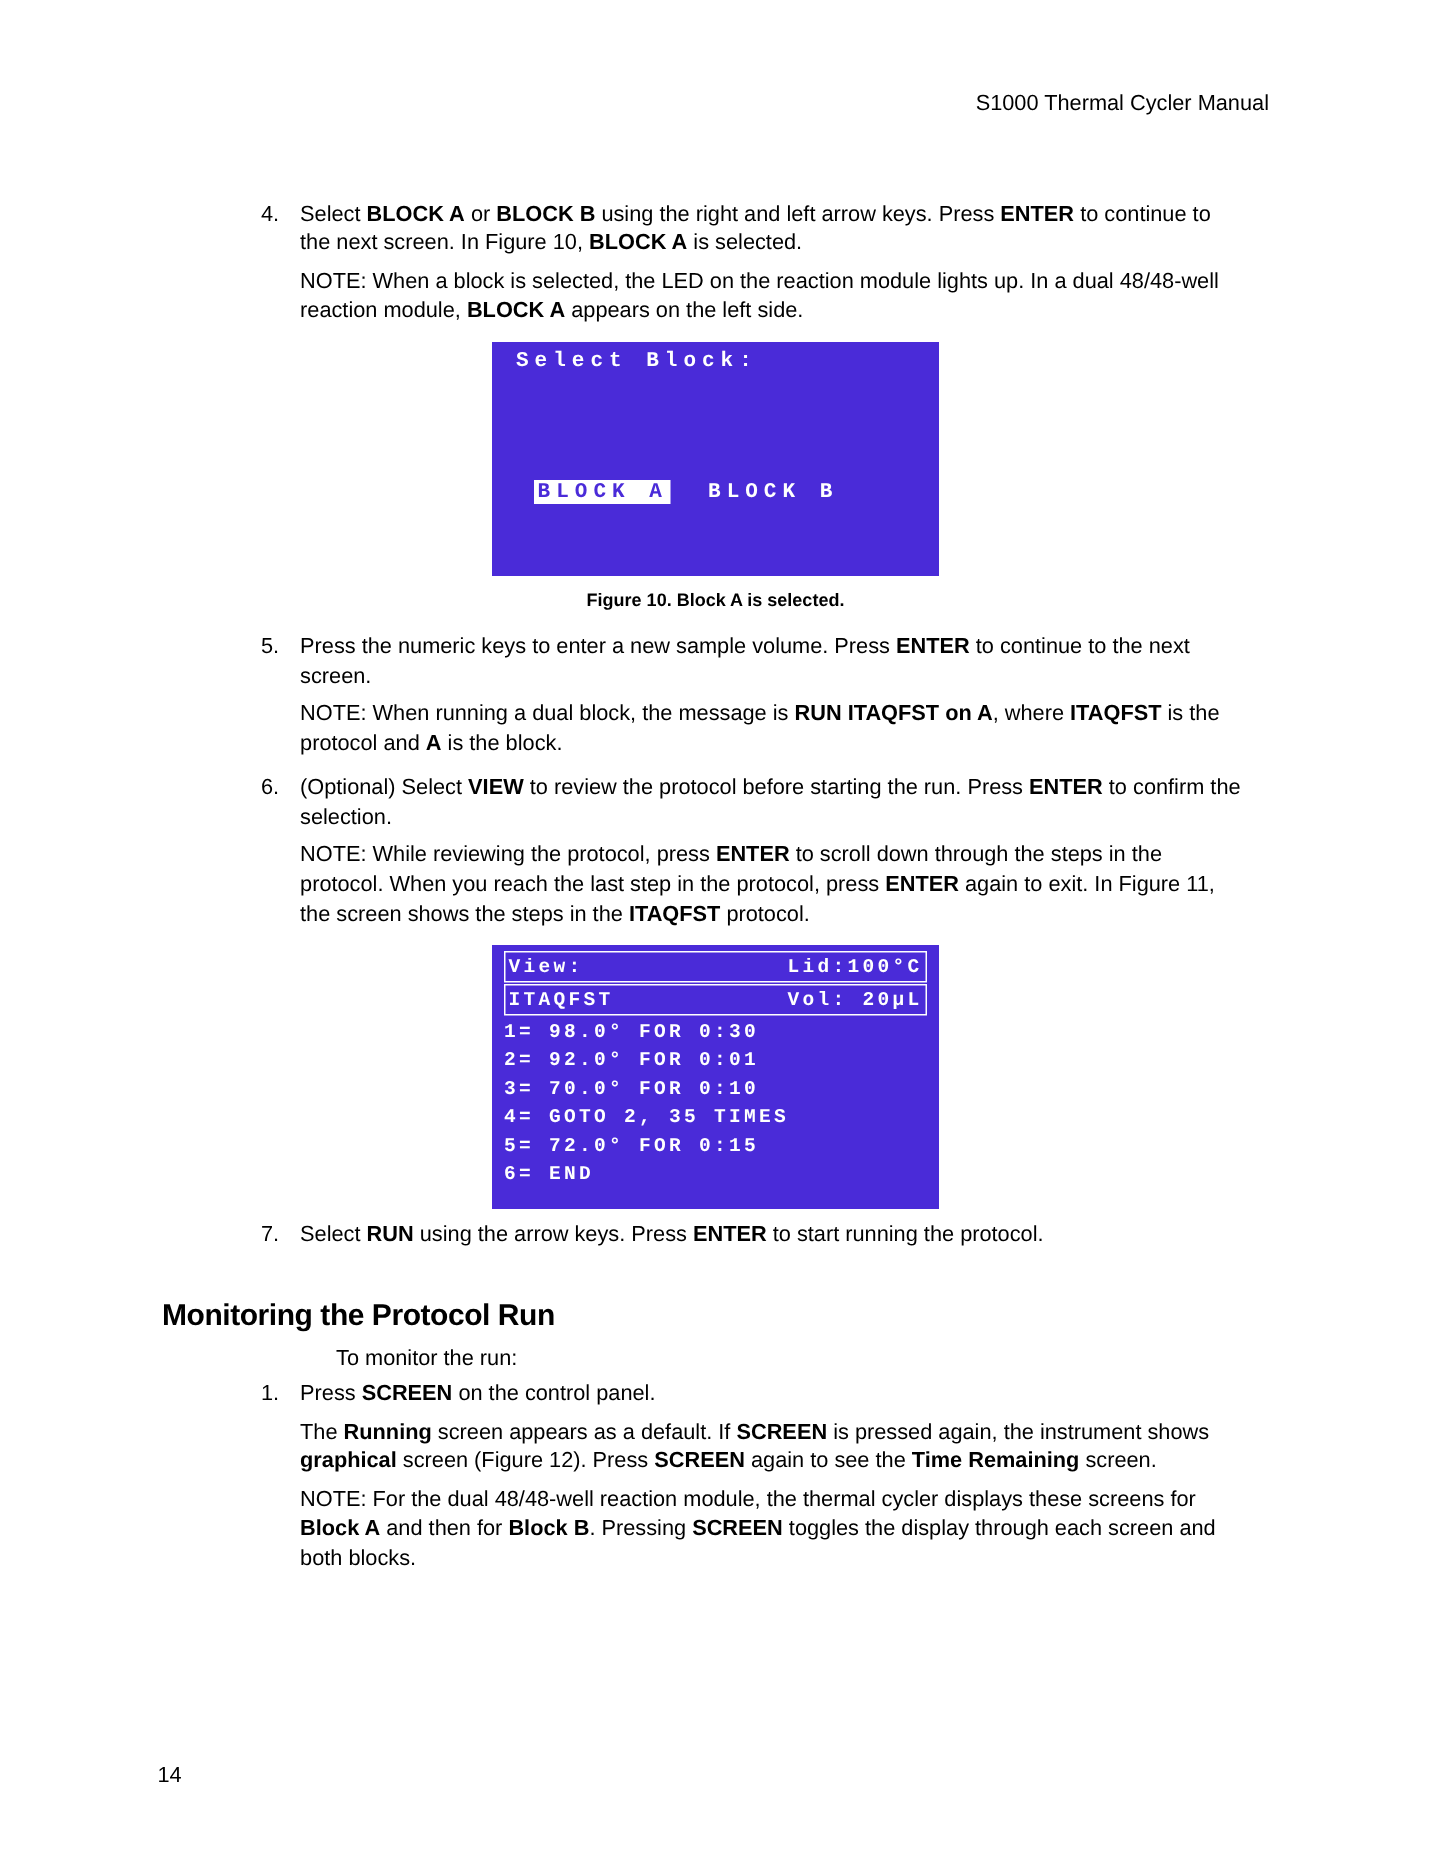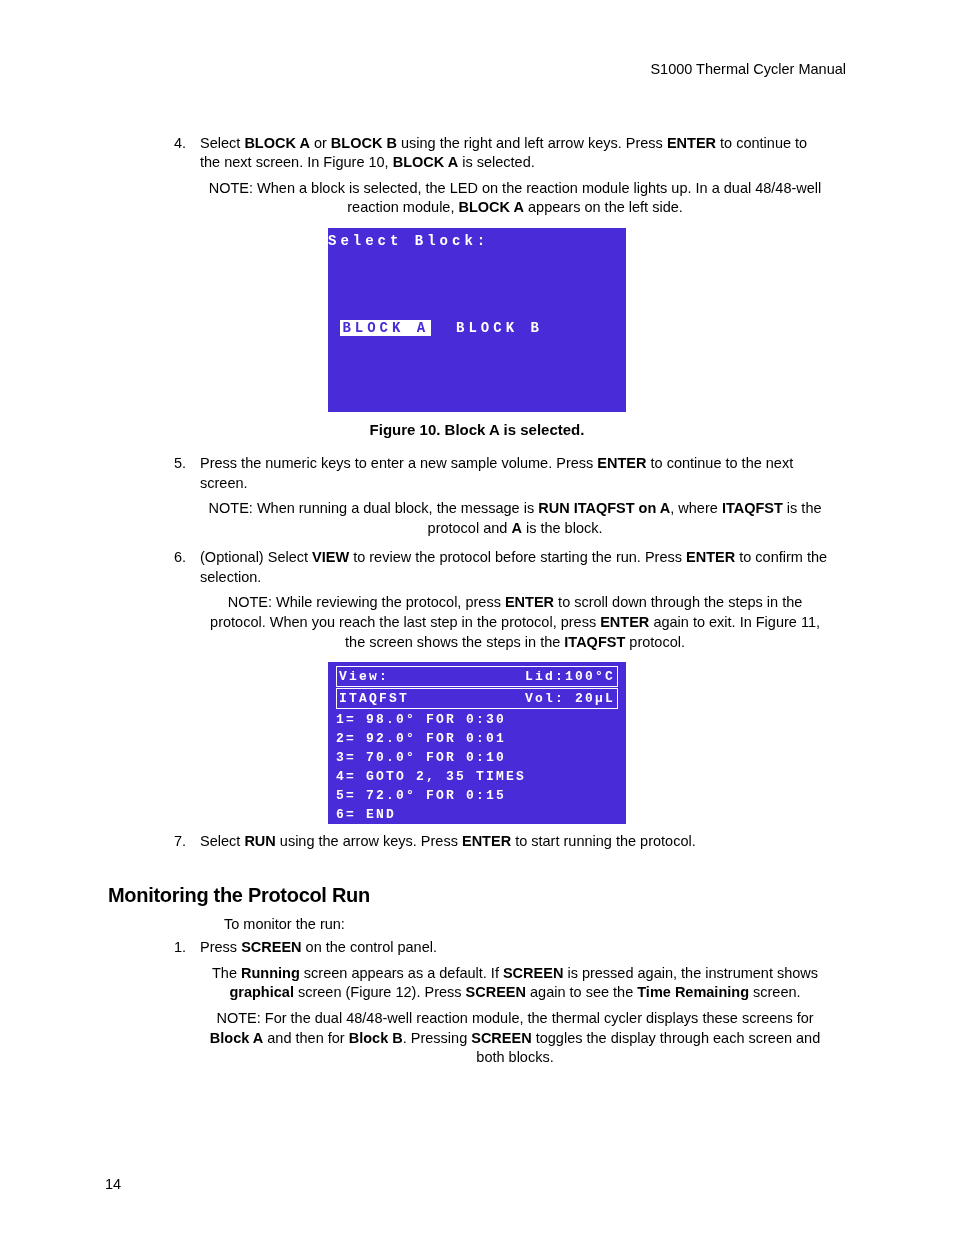--- a/index.html
+++ b/index.html
@@ -35,50 +35,49 @@
     margin-left: -22px;
     vertical-align: top;
   }
   .ol-text {
     display: inline-block;
     width: 630px;
     vertical-align: top;
   }
   .note {
     margin-top: 6px;
-    text-align: center;
   }
   .fig-wrap {
     text-align: center;
     margin: 8px 0 8px 0;
   }
   .fig-cap {
     text-align: center;
-    font-size: 15px;
+    font-size: 12px;
     font-weight: bold;
     margin: 8px 0 14px 0;
   }
   .screen {
     display: inline-block;
     text-align: left;
     background: #4a2bd8;
     color: #fff;
     font-family: "Courier New", monospace;
     font-weight: bold;
     letter-spacing: 4px;
   }
   .screen.a {
     width: 298px;
-    height: 184px;
-    padding: 4px 0;
+    height: 156px;
+    padding: 4px 16px;
     box-sizing: border-box;
   }
   .screen.b {
     width: 298px;
-    padding: 4px 8px 0 8px;
+    padding: 4px 8px 14px 8px;
     box-sizing: border-box;
     font-size: 13px;
     line-height: 19px;
     letter-spacing: 2.2px;
   }
   .inv {
     background: #fff;
     color: #4a2bd8;
     padding: 0 2px;
   }

